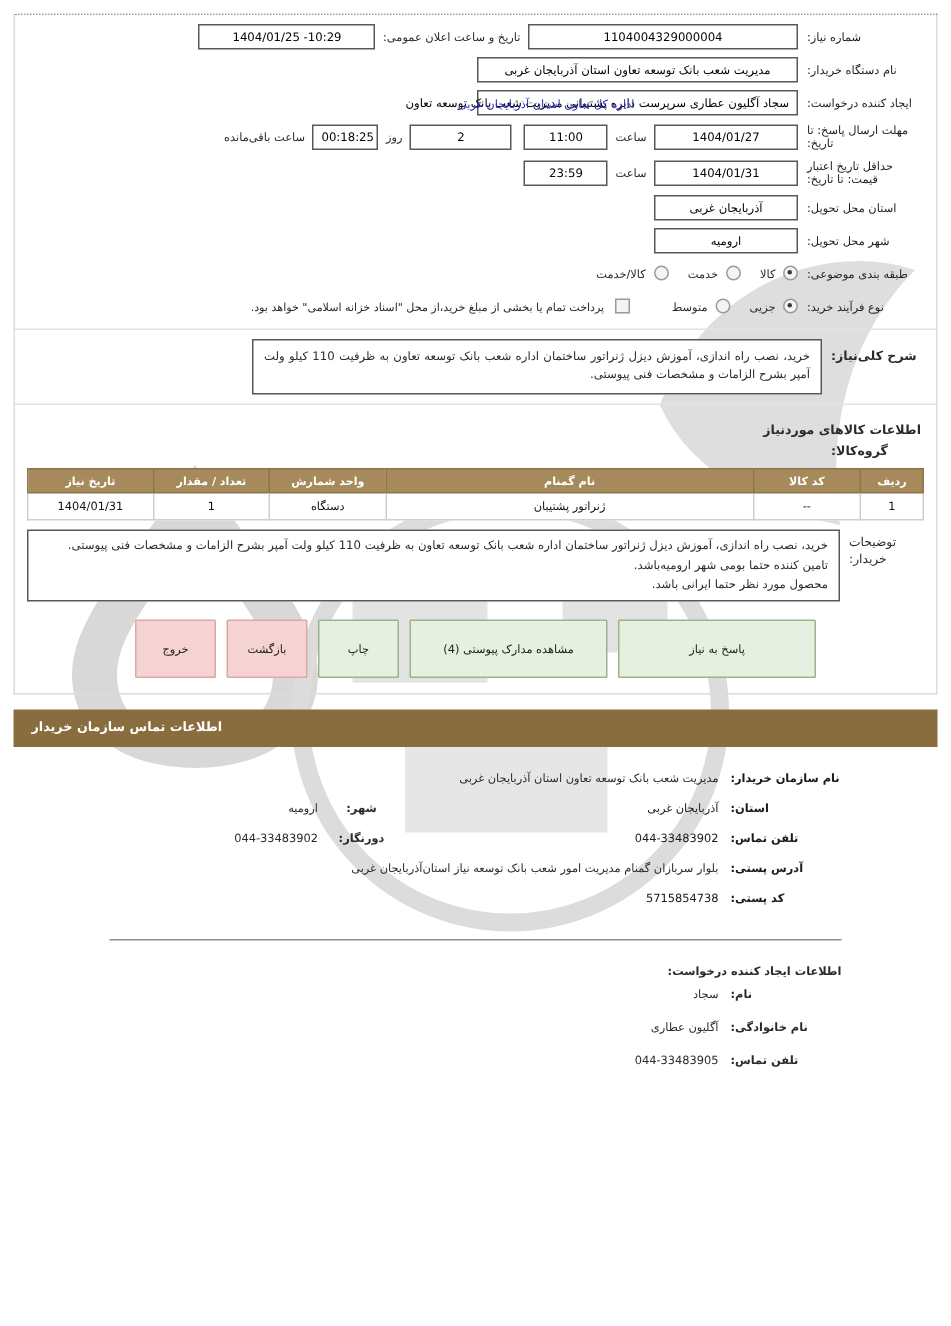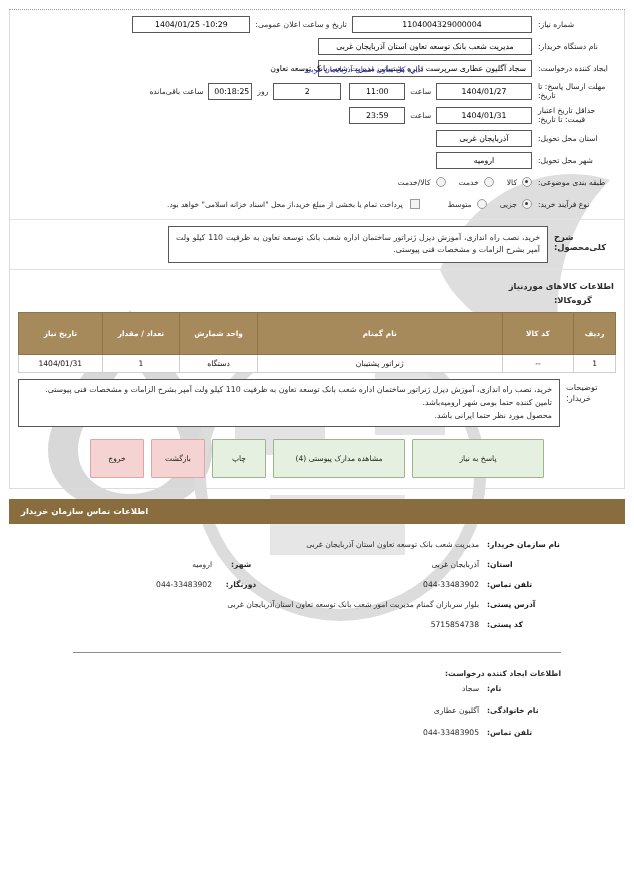--- a/index.html
+++ b/index.html
@@ -210,21 +210,21 @@
     border-collapse: collapse;
     margin-top: 7px;
     background: #fff;
   }
   table.goods th {
     background: #a68a5c;
     color: #ffffff;
     font-size: 7.4px;
     font-weight: bold;
     border: 1px solid #8d7549;
-    padding: 16px 2px;
+    padding: 3px 2px;
     text-align: center;
     white-space: nowrap;
   }
   table.goods td {
     border: 1px solid #cfcfcf;
     font-size: 7.6px;
     padding: 4px 2px;
     text-align: center;
     background: #fff;
     color: #111;
@@ -429,21 +429,21 @@
           <span style="width:12px;display:inline-block"></span>
           <span class="chk"></span>
           <span class="note-txt">پرداخت تمام یا بخشی از مبلغ خرید،از محل "اسناد خزانه اسلامی" خواهد بود.</span>
         </div>
       </div>
 
     </div>
 
     <div class="card-sec">
       <div class="kd-row">
-        <div class="kd-lbl">شرح کلی‌محصول:</div>
+        <div class="kd-lbl">شرح کلی‌نیاز:</div>
         <div class="kd-box">خرید، نصب راه اندازی، آموزش دیزل ژنراتور ساختمان اداره شعب بانک توسعه تعاون به ظرفیت 110 کیلو ولت آمپر بشرح الزامات و مشخصات فنی پیوستی.</div>
       </div>
     </div>
 
     <div class="card-sec">
       <div class="sec-title">اطلاعات کالاهای موردنیاز</div>
 
       <div class="grp-row">
         <div class="grp-lbl">گروه‌کالا:</div>
       </div>
@@ -508,21 +508,21 @@
 
       <div class="c-row">
         <div class="c-lbl">تلفن تماس:</div>
         <div class="c-val">044-33483902</div>
         <div class="c-lbl2">دورنگار:</div>
         <div class="c-val2">044-33483902</div>
       </div>
 
       <div class="c-row">
         <div class="c-lbl">آدرس پستی:</div>
-        <div class="c-val-wide">بلوار سربازان گمنام مدیریت امور شعب بانک توسعه تعاون استان‌آذربایجان غربی</div>
+        <div class="c-val-wide">بلوار سربازان گمنام مدیریت امور شعب بانک توسعه نیاز استان‌آذربایجان غربی</div>
       </div>
 
       <div class="c-row">
         <div class="c-lbl">کد پستی:</div>
         <div class="c-val">5715854738</div>
       </div>
 
     </div>
 
     <hr class="hr">

